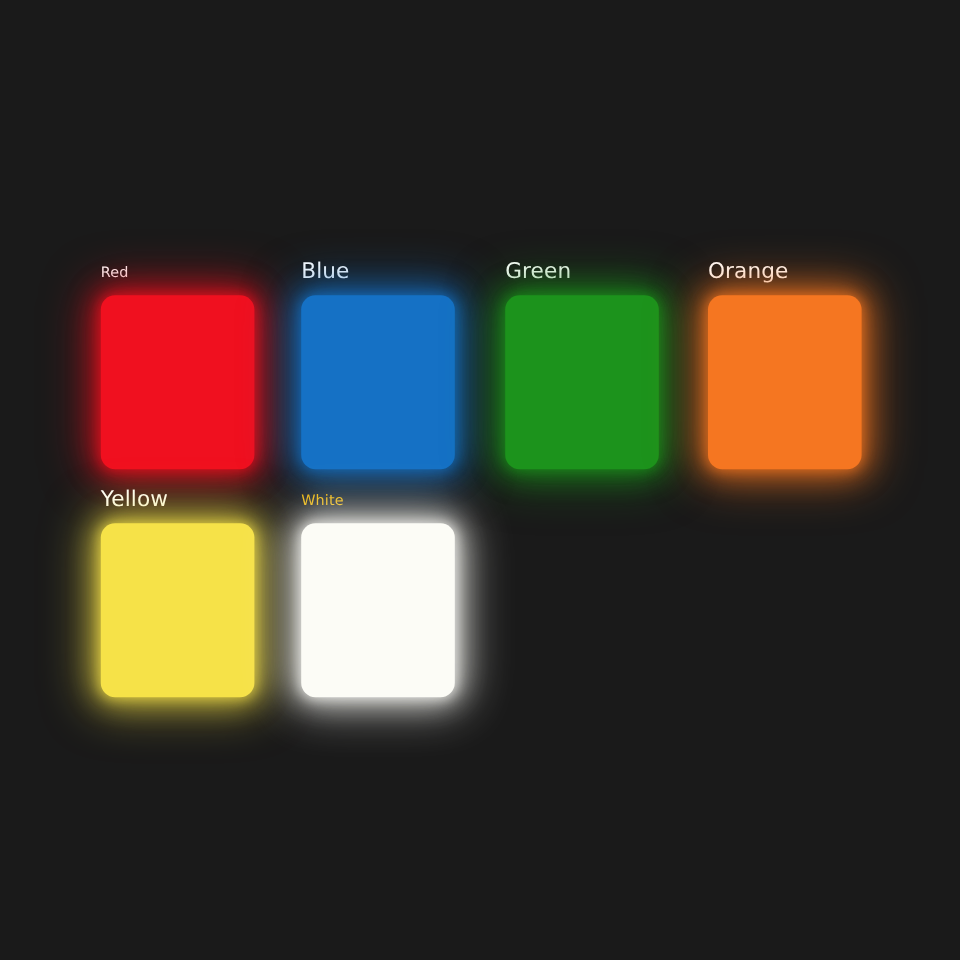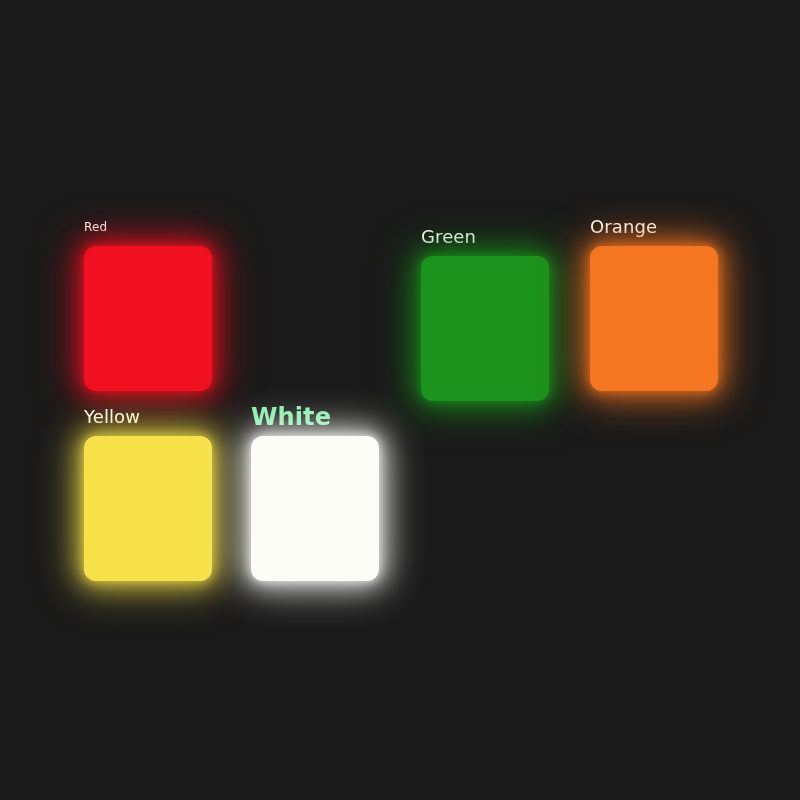--- a/index.html
+++ b/index.html
@@ -50,29 +50,33 @@
   }
 </style>
 </head>
 <body style="background: rgb(26, 26, 26); width: 800px; height: 800px;">
 
 <div id="swatch-board">
     <div class="swatch-cell" style="left: 84px; top: 218px; width: 128px; height: 173px;">
       <div class="swatch-label" style="color: rgb(255, 255, 255); font-size: 12px;">Red</div>
       <div class="swatch-chip" style="width: 128px; height: 145px; border-radius: 12px; background: rgb(240, 16, 31); box-shadow: rgba(240, 16, 31, 0.55) 0px 0px 10px 1px, rgba(240, 16, 31, 0.55) 0px 0px 22px 4px, rgba(240, 16, 31, 0.55) 0px 0px 38px 10px;"></div>
     </div>
-    <div class="swatch-cell" style="left: 421px; top: 228px; width: 112px; height: 173px; padding-left: 19px;">
+    <div class="swatch-cell" style="left: 251px; top: 218px; width: 128px; height: 173px;">
+      <div class="swatch-label" style="color: rgb(255, 255, 255); font-size: 18px;">Blue</div>
+      <div class="swatch-chip" style="width: 128px; height: 145px; border-radius: 12px; background: rgb(21, 113, 197); box-shadow: rgba(21, 113, 197, 0.55) 0px 0px 10px 1px, rgba(21, 113, 197, 0.55) 0px 0px 22px 4px, rgba(21, 113, 197, 0.55) 0px 0px 38px 10px;"></div>
+    </div>
+    <div class="swatch-cell" style="left: 421px; top: 218px; width: 112px; height: 173px; padding-left: 19px;">
       <div class="swatch-label" style="color: rgb(255, 255, 255); font-size: 18px;">Green</div>
       <div class="swatch-chip" style="width: 128px; height: 145px; border-radius: 12px; background: rgb(28, 147, 28); box-shadow: rgba(28, 147, 28, 0.55) 0px 0px 10px 1px, rgba(28, 147, 28, 0.55) 0px 0px 22px 4px, rgba(28, 147, 28, 0.55) 0px 0px 38px 10px;"></div>
     </div>
     <div class="swatch-cell" style="left: 590px; top: 218px; width: 128px; height: 173px;">
       <div class="swatch-label" style="color: rgb(255, 255, 255); font-size: 18px;">Orange</div>
       <div class="swatch-chip" style="width: 128px; height: 145px; border-radius: 12px; background: rgb(245, 118, 33); box-shadow: rgba(245, 118, 33, 0.55) 0px 0px 10px 1px, rgba(245, 118, 33, 0.55) 0px 0px 22px 4px, rgba(245, 118, 33, 0.55) 0px 0px 38px 10px;"></div>
     </div>
     <div class="swatch-cell" style="left: 84px; top: 408px; width: 113px; height: 173px;">
       <div class="swatch-label" style="color: rgb(255, 255, 255); font-size: 18px;">Yellow</div>
       <div class="swatch-chip" style="width: 128px; height: 145px; border-radius: 12px; background: rgb(246, 226, 72); box-shadow: rgba(246, 226, 72, 0.55) 0px 0px 10px 1px, rgba(246, 226, 72, 0.55) 0px 0px 22px 4px, rgba(246, 226, 72, 0.55) 0px 0px 38px 10px;"></div>
     </div>
     <div class="swatch-cell" style="left: 251px; top: 408px; width: 128px; height: 173px;">
-      <div class="swatch-label" style="color: #86efac; font-size: 24px; font-weight: bold;">White</div>
+      <div class="swatch-label" style="color: #eab308; font-size: 12px;">White</div>
       <div class="swatch-chip" style="width: 128px; height: 145px; border-radius: 12px; background: rgb(252, 252, 246); box-shadow: rgba(252, 252, 246, 0.6) 0px 0px 10px 1px, rgba(252, 252, 246, 0.6) 0px 0px 22px 4px, rgba(252, 252, 246, 0.6) 0px 0px 38px 10px;"></div>
     </div>
   </div>
 
 </body></html>

